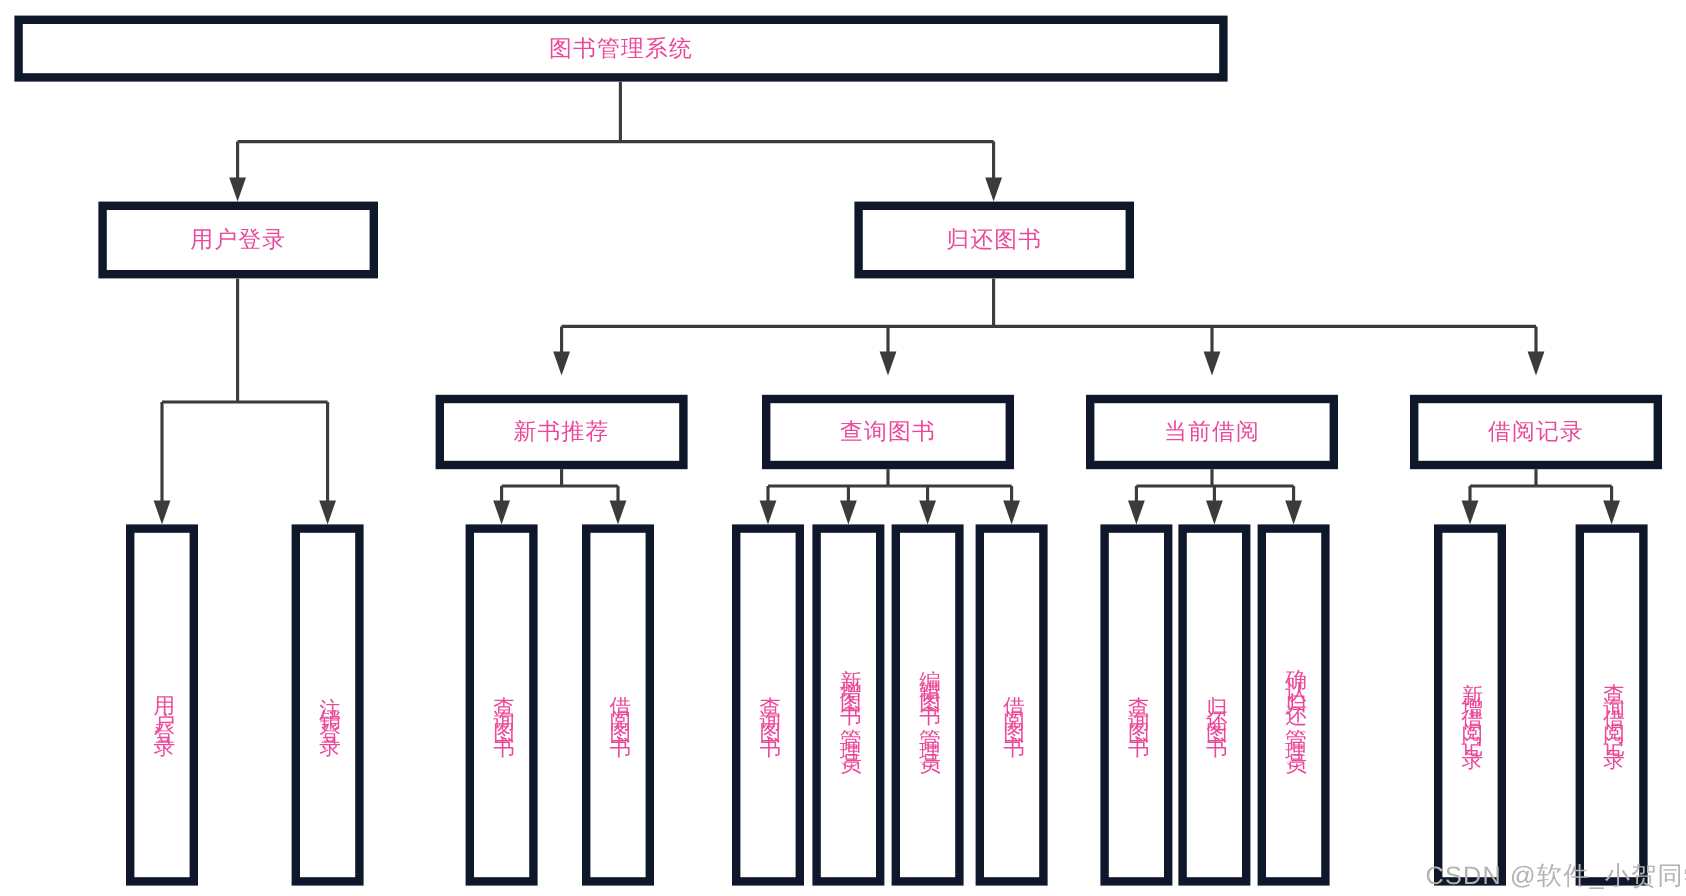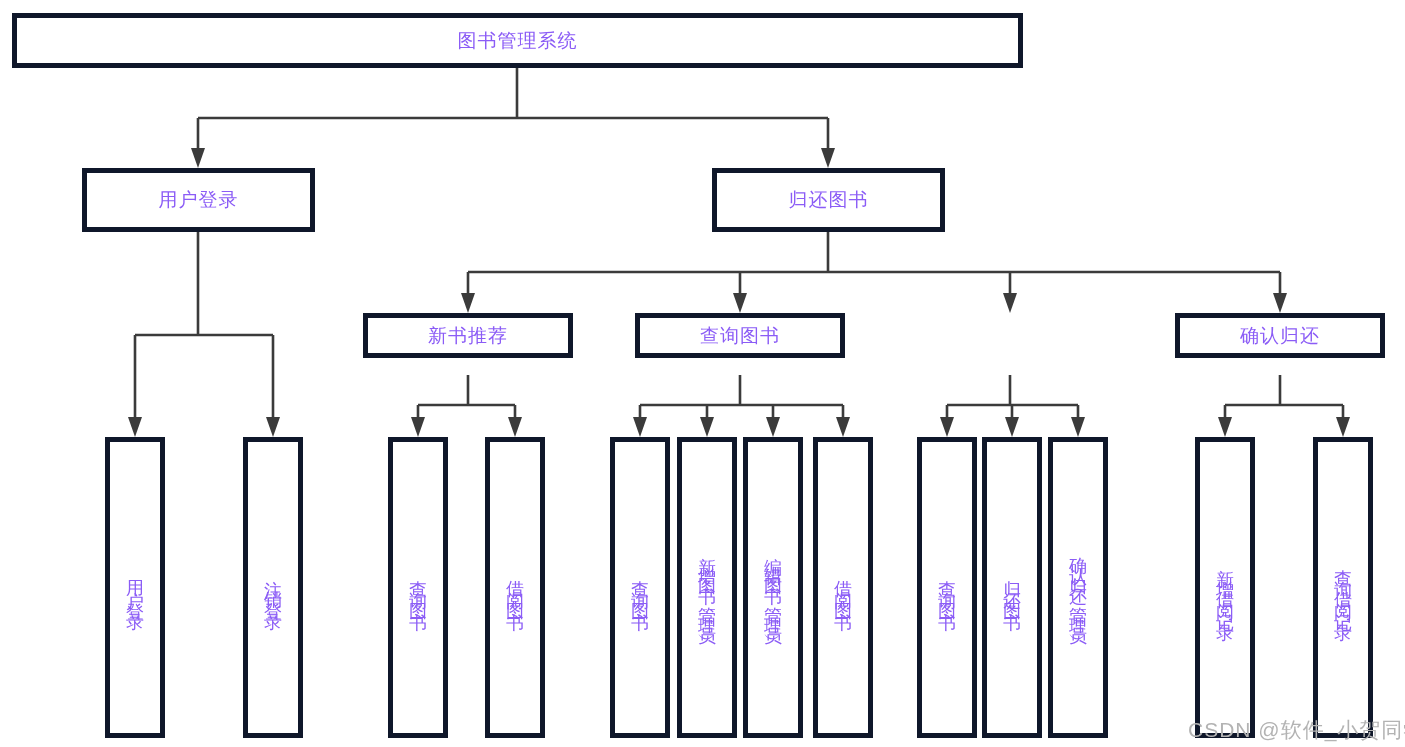--- a/index.html
+++ b/index.html
@@ -8,33 +8,34 @@
     width: 1405px;
     height: 747px;
     background: #ffffff;
     font-family: "Liberation Sans", "DejaVu Sans", sans-serif;
     color: #333333;
     overflow: hidden;
   }
   .node {
     position: absolute;
     box-sizing: border-box;
-    border: 5px solid #0f172a;
+    border: 7px solid #0f172a;
     background: #ffffff;
     display: flex;
     align-items: center;
     justify-content: center;
     text-align: center;
-    color: #8b5cf6;
+    color: #ec4899;
+    font-family: Liberation Mono, monospace;
   }
   .hnode { font-size: 19px; letter-spacing: 1px; }
   .root  { left: 12px;  top: 13px;  width: 1011px; height: 55px; }
   .lv2a  { left: 82px;  top: 168px; width: 233px;  height: 64px; }
   .lv2b  { left: 712px; top: 168px; width: 233px;  height: 64px; }
-  .lv3   { top: 313px; width: 210px; height: 45px; }
+  .lv3   { top: 329px; width: 210px; height: 62px; }
   .lv3a  { left: 363px; }
   .lv3b  { left: 635px; }
   .lv3c  { left: 905px; }
   .lv3d  { left: 1175px; }
   .leaf  { top: 437px; width: 60px; height: 301px; }
   .leaf span {
     writing-mode: vertical-rl;
     text-orientation: mixed;
     font-size: 18px;
     letter-spacing: 11px;
@@ -116,21 +117,22 @@
     </g>
   </svg>
 
   <div class="node hnode root">图书管理系统</div>
 
   <div class="node hnode lv2a">用户登录</div>
   <div class="node hnode lv2b">归还图书</div>
 
   <div class="node hnode lv3 lv3a">新书推荐</div>
   <div class="node hnode lv3 lv3b">查询图书</div>
-  <div class="node hnode lv3 lv3d">确认归还</div>
+  <div class="node hnode lv3 lv3c">当前借阅</div>
+  <div class="node hnode lv3 lv3d">借阅记录</div>
 
   <div class="node leaf" style="left:105px">
     <span>用户登录</span>
     </div>
   <div class="node leaf" style="left:243px">
     <span>注销登录</span>
     </div>
 
   <div class="node leaf" style="left:388px">
     <span>查询图书</span>

